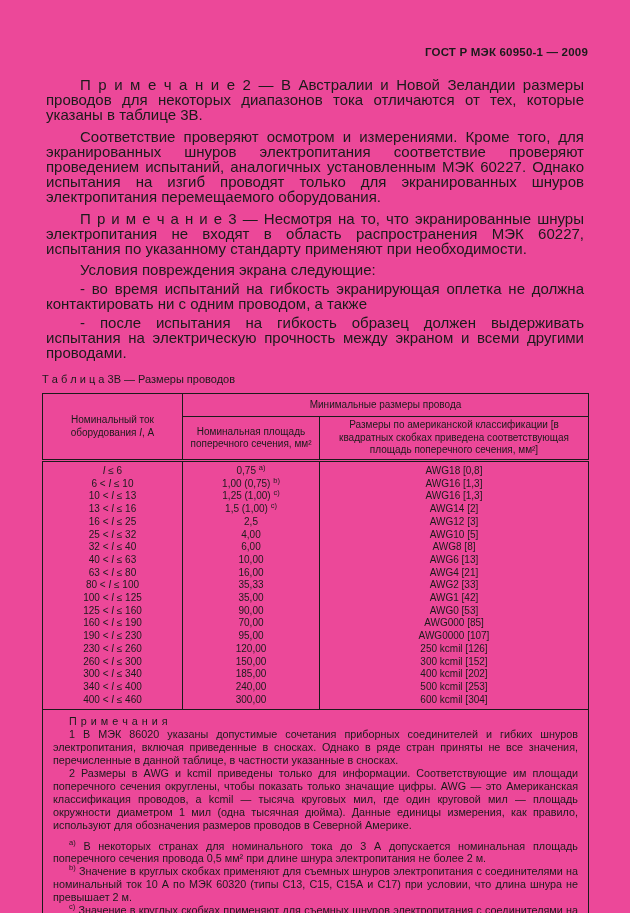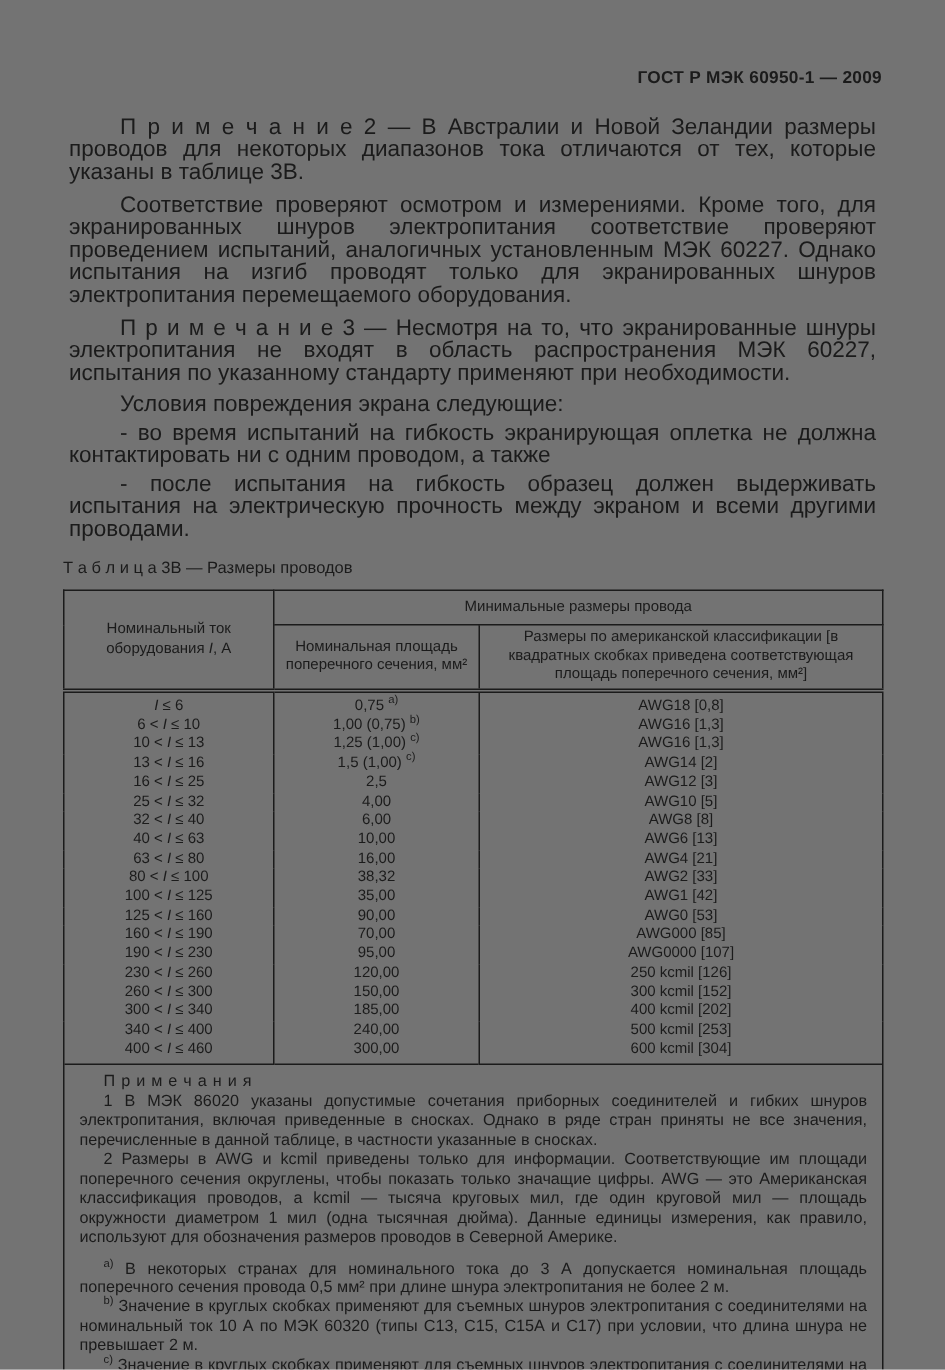--- a/index.html
+++ b/index.html
@@ -3,21 +3,21 @@
 <meta charset="utf-8">
 <style>
   html,body { margin:0; padding:0; }
   body {
     width:630px; height:913px;
     background:#ffffff;
     font-family:"Liberation Sans","DejaVu Sans",sans-serif;
     color:#1b1b1b;
     -webkit-font-smoothing:antialiased;
   }
-  .page { position:relative; width:630px; height:913px; overflow:hidden; background:#737373; }
+  .page { position:relative; width:630px; height:913px; overflow:hidden; background:#ec4899; }
   .content { position:absolute; left:42px; top:0; width:546px; }
 
   .doc-header {
     padding-top:46px;
     text-align:right;
     font-weight:bold;
     font-size:11.5px;
     letter-spacing:0.2px;
   }
 
@@ -178,21 +178,21 @@
             <td>10,00</td>
             <td>AWG6 [13]</td>
           </tr>
           <tr>
             <td>63 &lt; <i>I</i> ≤ 80</td>
             <td>16,00</td>
             <td>AWG4 [21]</td>
           </tr>
           <tr>
             <td>80 &lt; <i>I</i> ≤ 100</td>
-            <td>38,32</td>
+            <td>35,33</td>
             <td>AWG2 [33]</td>
           </tr>
           <tr>
             <td>100 &lt; <i>I</i> ≤ 125</td>
             <td>35,00</td>
             <td>AWG1 [42]</td>
           </tr>
           <tr>
             <td>125 &lt; <i>I</i> ≤ 160</td>
             <td>90,00</td>

